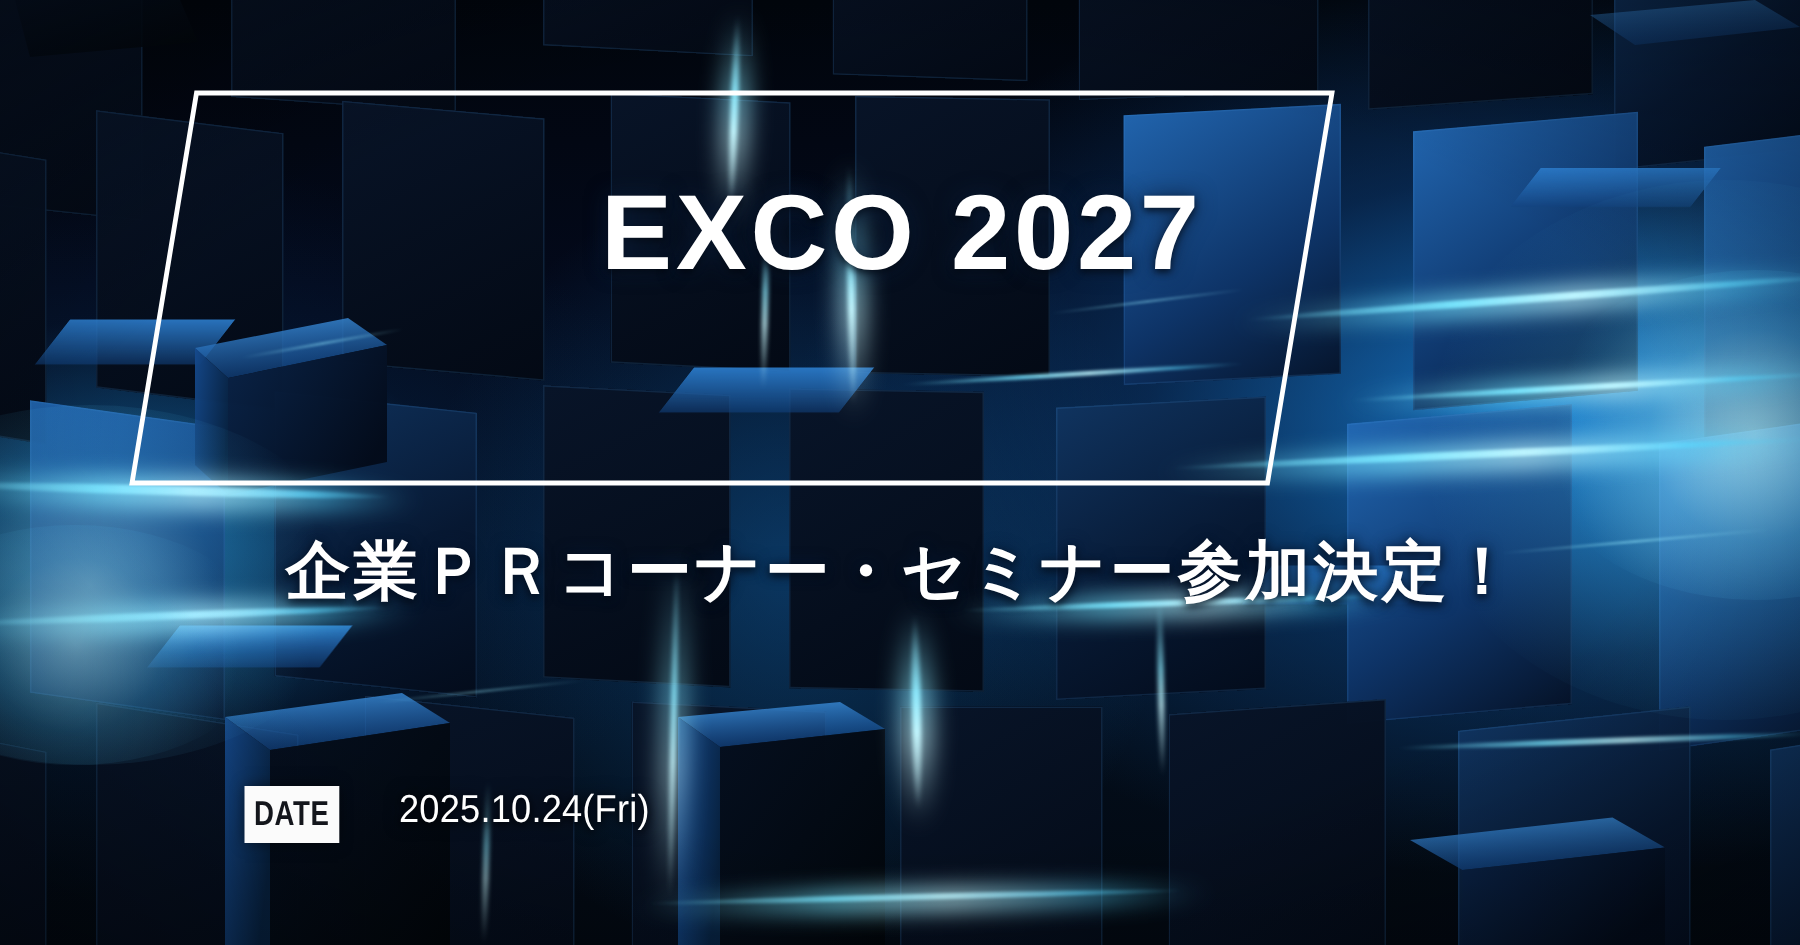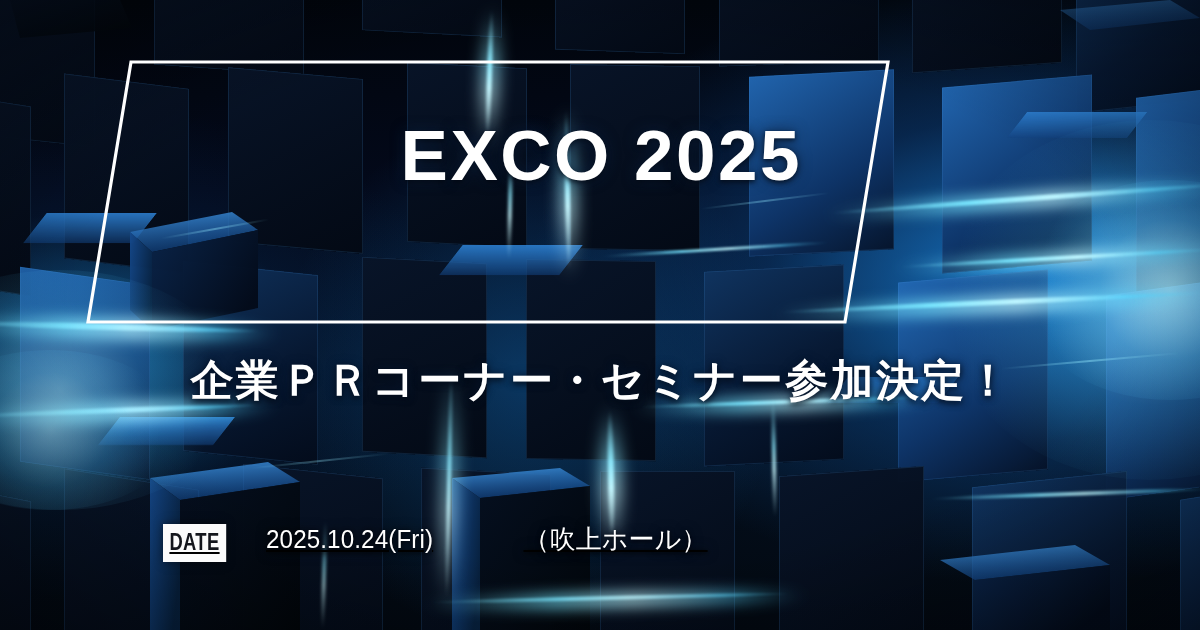--- a/index.html
+++ b/index.html
@@ -125,21 +125,21 @@
 
   
   .infobar {
     position:absolute;
     left:163px; top:524px;
     display:flex;
     align-items:flex-start;
     gap:0;
     white-space:nowrap;
   }
-  .info-group { display:flex; align-items:flex-start;text-decoration:underline; }
+  .info-group { display:flex; align-items:flex-start; }
   .badge {
     display:inline-block;
     background:#fbfbfb;
     color:#14161c;
     font-size:23px;
     font-weight:bold;
     letter-spacing:.02em;
     line-height:1;
     padding:7px 8px 8px 8px;
     transform:scaleX(.80);
@@ -300,21 +300,21 @@
     <div class="edge" style="left:1000px; top:360px; width:180px; height:2px; transform:rotate(-5deg); opacity:.55;"></div>
   </div>
 
   <div class="bg-layer vignette"></div>
 
   <svg id="frame" viewBox="0 0 1200 630" preserveAspectRatio="none">
     <polygon points="131,62 888,62 845,322 88,322" fill="none" stroke="#ffffff" stroke-width="3.2"></polygon>
   </svg>
 
   <div class="title-block">
-    <div class="t-line2">EXCO 2025</div>
+    <div class="t-line2">EXCO 2027</div>
   </div>
 
   <div class="subtitle">企業ＰＲコーナー・セミナー参加決定！</div>
 
   <div class="infobar">
 
     <div class="info-group">
       <span class="badge-wrap">
         <span class="badge">DATE</span>
       </span>
@@ -322,18 +322,18 @@
       <span class="info-val tight">2025.10.24(Fri)</span>
     </div>
 
     <span class="gap-b"></span>
 
 
     <span class="gap-c"></span>
 
     <div class="info-group">
       <span class="gap-d"></span>
-      <span class="info-val place-val"><span class="l2">（吹上ホール）</span></span>
+      <span class="info-val place-val"></span>
     </div>
 
   </div>
 
 </div>
 
 </body></html>

